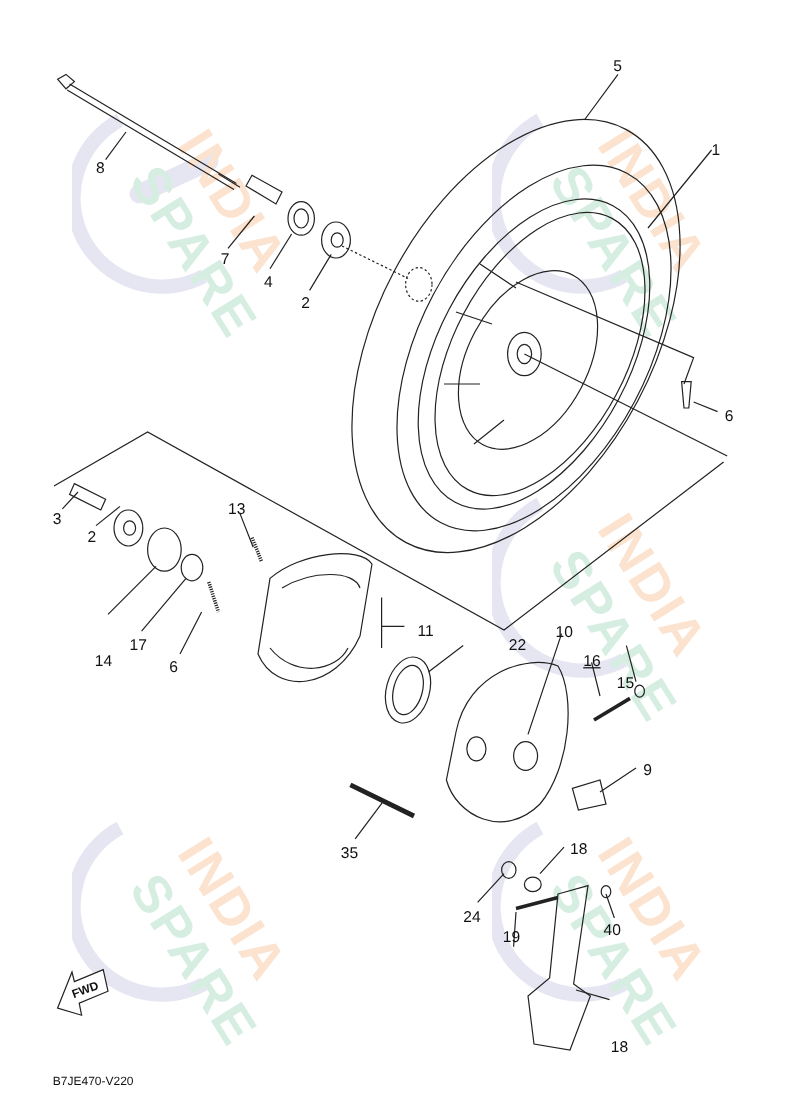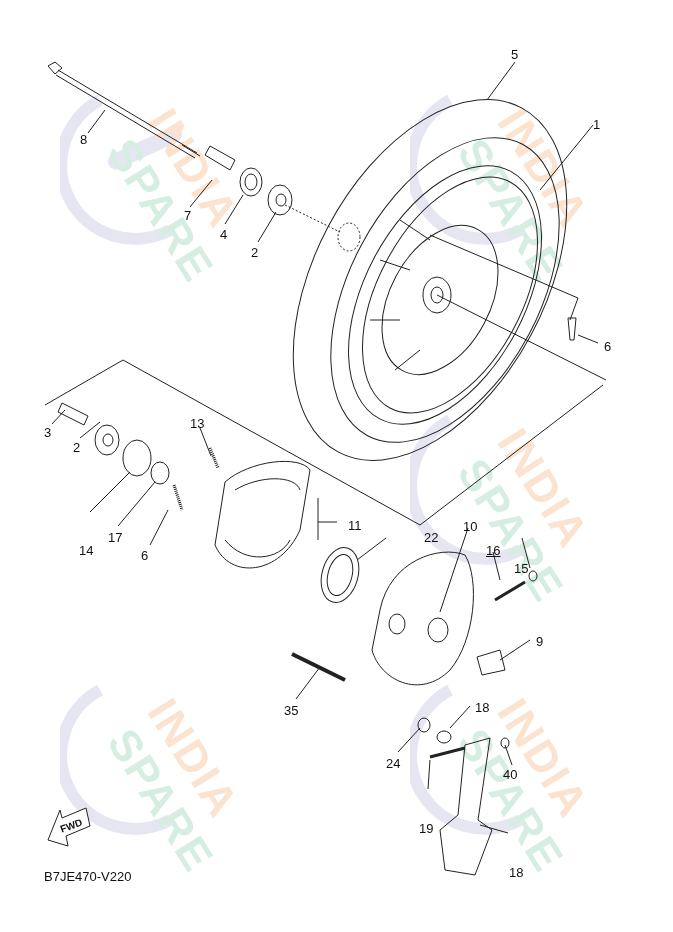--- a/index.html
+++ b/index.html
@@ -2,21 +2,21 @@
 <html><head>
 <meta charset="utf-8">
 <style>
   html,body{margin:0;padding:0;background:#fff;}
   #canvas{position:relative;width:673px;height:932px;overflow:hidden;background:#fff;font-family:"Liberation Sans",sans-serif;}
   svg{position:absolute;left:0;top:0;}
   .callout{position:absolute;font-size:13px;color:#111;line-height:1;white-space:nowrap;}
   .wm{position:absolute;pointer-events:none;}
   .wm-text1{position:absolute;font-weight:bold;font-size:44px;color:#fbe3cf;transform:rotate(58deg);transform-origin:left top;letter-spacing:2px;}
   .wm-text2{position:absolute;font-weight:bold;font-size:44px;color:#d6eee2;transform:rotate(58deg);transform-origin:left top;letter-spacing:2px;}
-  .code{position:absolute;left:44px;top:869px;font-size:13px;color:#111;}
+  .code{position:absolute;left:44px;top:896px;font-size:10px;color:#111;}
 </style>
 </head>
 <body>
 
 <div id="canvas">
 
   <div class="wm" style="left:60px;top:60px;width:260px;height:220px;">
     <svg width="260" height="220">
       <path d="M40 40 A70 70 0 1 0 110 170" fill="none" stroke="#e6e6f2" stroke-width="12"></path>
       <rect x="45" y="80" width="80" height="16" rx="8" fill="#e6e6f2" transform="rotate(-25 85 88)"></rect>
@@ -159,21 +159,21 @@
   <span class="callout" style="left:536px;top:635px;">9</span>
   <span class="callout" style="left:463px;top:520px;">10</span>
   <span class="callout" style="left:348px;top:519px;">11</span>
   <span class="callout" style="left:141px;top:549px;">6</span>
   <span class="callout" style="left:190px;top:417px;">13</span>
   <span class="callout" style="left:79px;top:544px;">14</span>
   <span class="callout" style="left:514px;top:562px;">15</span>
   <span class="callout" style="left:486px;top:544px;text-decoration:underline;">16</span>
   <span class="callout" style="left:108px;top:531px;text-align:center;">17</span>
   <span class="callout" style="left:509px;top:866px;">18</span>
-  <span class="callout" style="left:419px;top:822px;text-align:right;">19</span>
+  <span class="callout" style="left:419px;top:774px;text-align:right;">19</span>
   <span class="callout" style="left:503px;top:768px;">40</span>
   <span class="callout" style="left:284px;top:704px;">35</span>
   <span class="callout" style="left:379px;top:531px;margin-left:45px;">22</span>
   <span class="callout" style="left:475px;top:701px;">18</span>
   <span class="callout" style="left:386px;top:757px;">24</span>
 
   <span class="code">B7JE470-V220</span>
 </div>
 
 </body></html>

